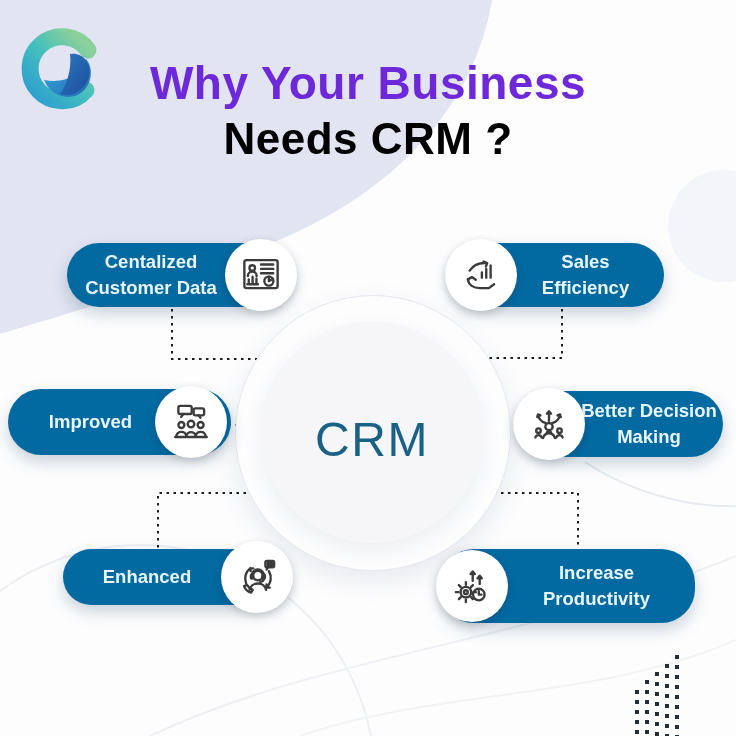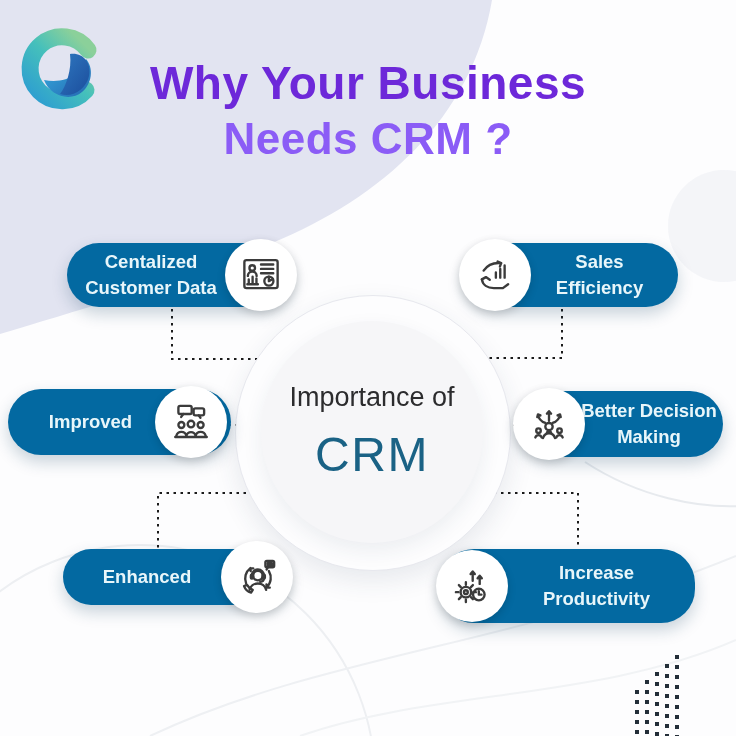--- a/index.html
+++ b/index.html
@@ -6,21 +6,21 @@
   .canvas {
     position:relative; width:736px; height:736px; overflow:hidden;
     background:#fdfdfe; font-family:"Liberation Sans", sans-serif;
   }
   svg.bg, svg.connectors { position:absolute; left:0; top:0; width:736px; height:736px; }
 
   
   .logo { position:absolute; left:14px; top:24px; width:94px; height:94px; }
   .titles { position:absolute; left:0; right:0; top:56px; text-align:center; }
   .title-1 { font-size:46px; font-weight:bold; color:#6d28d9; letter-spacing:.5px; }
-  .title-2 { font-size:44px; font-weight:bold; color:#8b5cf6; margin-top:4px; letter-spacing:.5px; }
+  .title-2 { font-size:44px; font-weight:bold; color:#000000; margin-top:4px; letter-spacing:.5px; }
 
   
   .ring {
     position:absolute; left:235px; top:295px; width:274px; height:274px;
     border-radius:50%; background:#fdfdfe; border:1px solid #e7e8ee;
     box-shadow:0 10px 26px rgba(40,60,90,.10);
   }
   .core {
     position:absolute; left:261px; top:321px; width:222px; height:222px;
     border-radius:50%; background:#f6f6f8;
@@ -108,21 +108,20 @@
     <path d="M56,30 C68,28 78,38 75,52 C72,66 58,74 46,70 C52,62 58,46 56,30 Z" fill="url(#g2)"></path>
   </svg>
 
   <div class="titles">
     <div class="title-1">Why Your Business</div>
     <div class="title-2">Needs CRM ?</div>
   </div>
 
   <div class="ring"></div>
   <div class="core">
-    <div class="sub">Importance of</div>
     <div class="big">CRM</div>
   </div>
 
   <div class="pill cir-right" style="left:67px; top:243px; width:226px;">
     <div class="label">
       <div>Centalized</div>
       <div>Customer Data</div>
     </div>
     <div class="circle">
       <svg class="icon" viewBox="0 0 24 24">
@@ -130,21 +129,21 @@
         <circle cx="7" cy="8" r="1.6"></circle>
         <path d="M4.5 12.5 a2.5 2.5 0 0 1 5 0"></path>
         <path d="M12 6 h7 M12 8.5 h7 M12 11 h7"></path>
         <path d="M5 17 v-2.5 M7.2 17 v-4 M9.4 17 v-3 M4.2 17.3 h6"></path>
         <circle cx="16.5" cy="15.5" r="2.6"></circle>
         <path d="M16.5 15.5 v-2.6 M16.5 15.5 l2.2 -1.2"></path>
       </svg>
     </div>
   </div>
 
-  <div class="pill cir-left" style="left:463px; top:243px; width:215px;">
+  <div class="pill cir-left" style="left:449px; top:243px; width:215px;">
     <div class="circle">
       <svg class="icon" viewBox="0 0 24 24">
         <path d="M12.5 13.5 v-3 M15 13.5 v-5 M17.5 13.5 v-7"></path>
         <path d="M5.5 9.5 C8 5.8 11.5 4.8 15.5 5.2"></path>
         <path d="M15.5 5.2 l-2 -.9 M15.5 5.2 l-.7 2"></path>
         <path d="M4.5 14.5 c.5 3.2 3.2 5 6.8 5 h5.2 l3 -2.2"></path>
         <path d="M4.5 14.5 l2.3 -1.3 l2.2 1.5"></path>
       </svg>
     </div>
     <div class="label">

